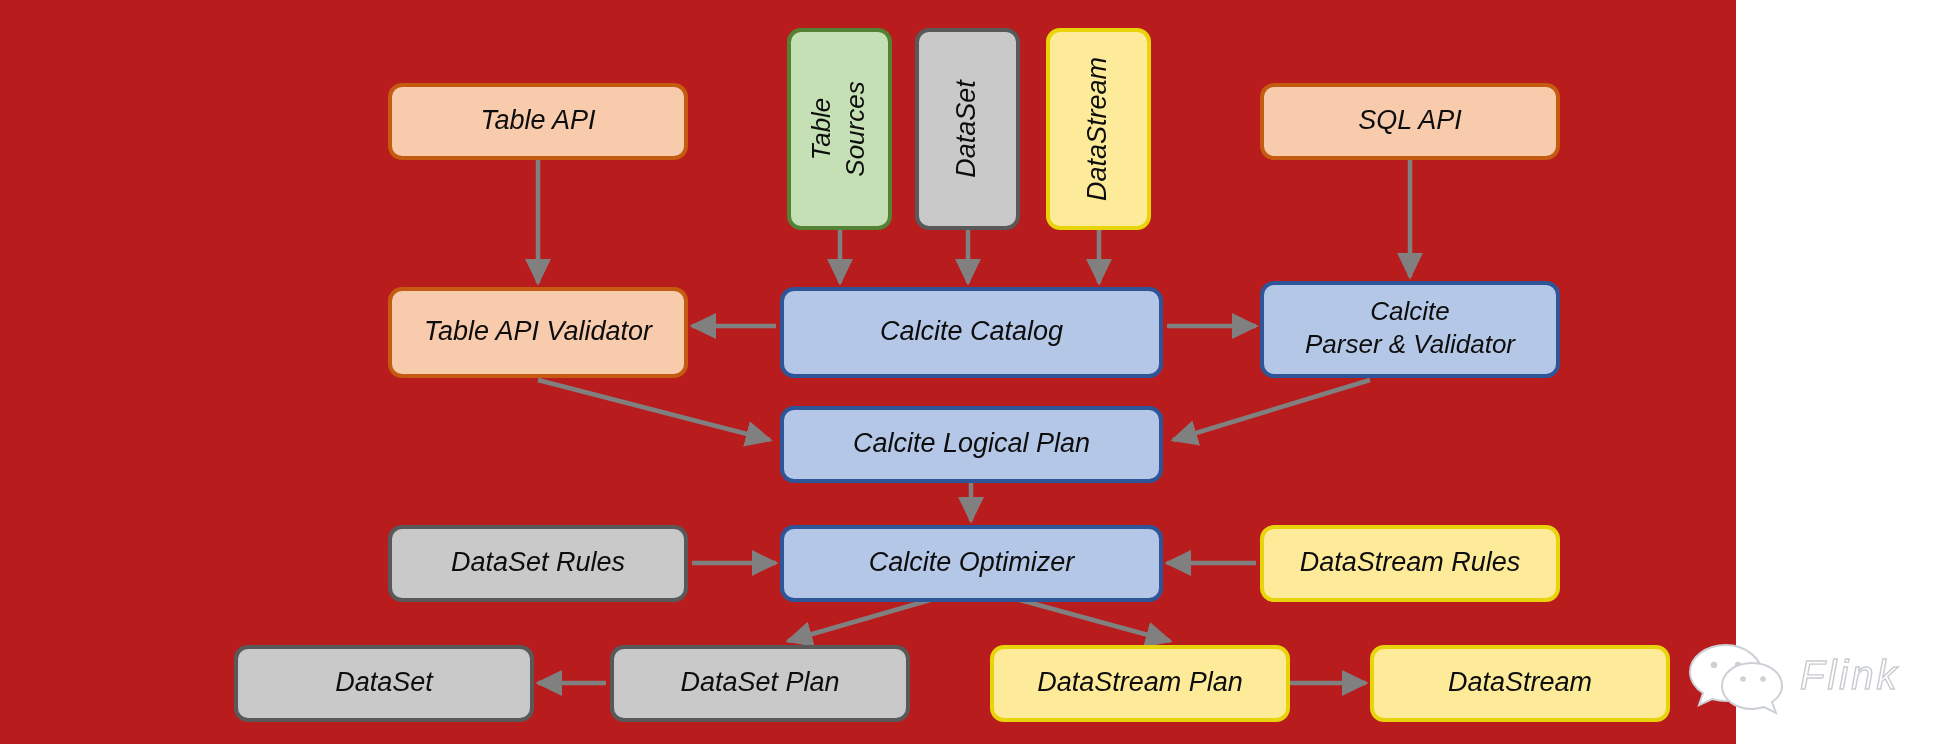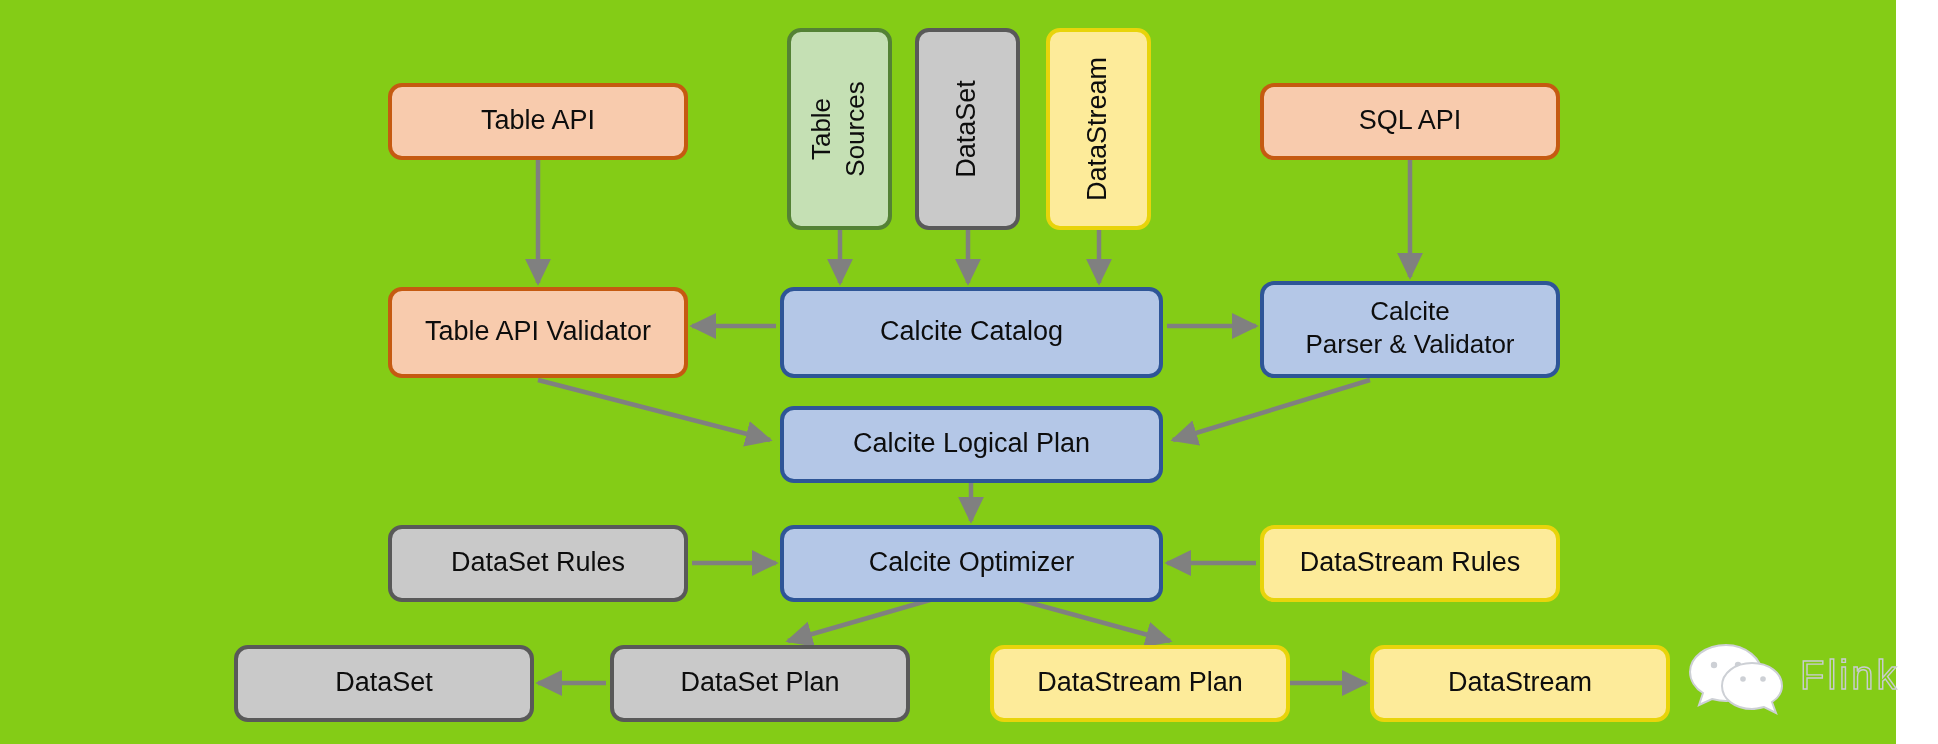--- a/index.html
+++ b/index.html
@@ -8,23 +8,24 @@
     background: #ffffff;
   }
   body {
     width: 1938px;
     height: 744px;
     font-family: "Liberation Sans", sans-serif;
     overflow: hidden;
   }
   #diagram-root {
     position: relative;
-    width: 1896px;
+    width: 1736px;
     height: 744px;
-    background: #84cc16;
+    background: #b91c1c;
+    font-style: italic;
   }
   svg#diagram-svg {
     position: absolute;
     left: 0;
     top: 0;
     width: 1938px;
     height: 744px;
     display: block;
   }
   .node-label {

